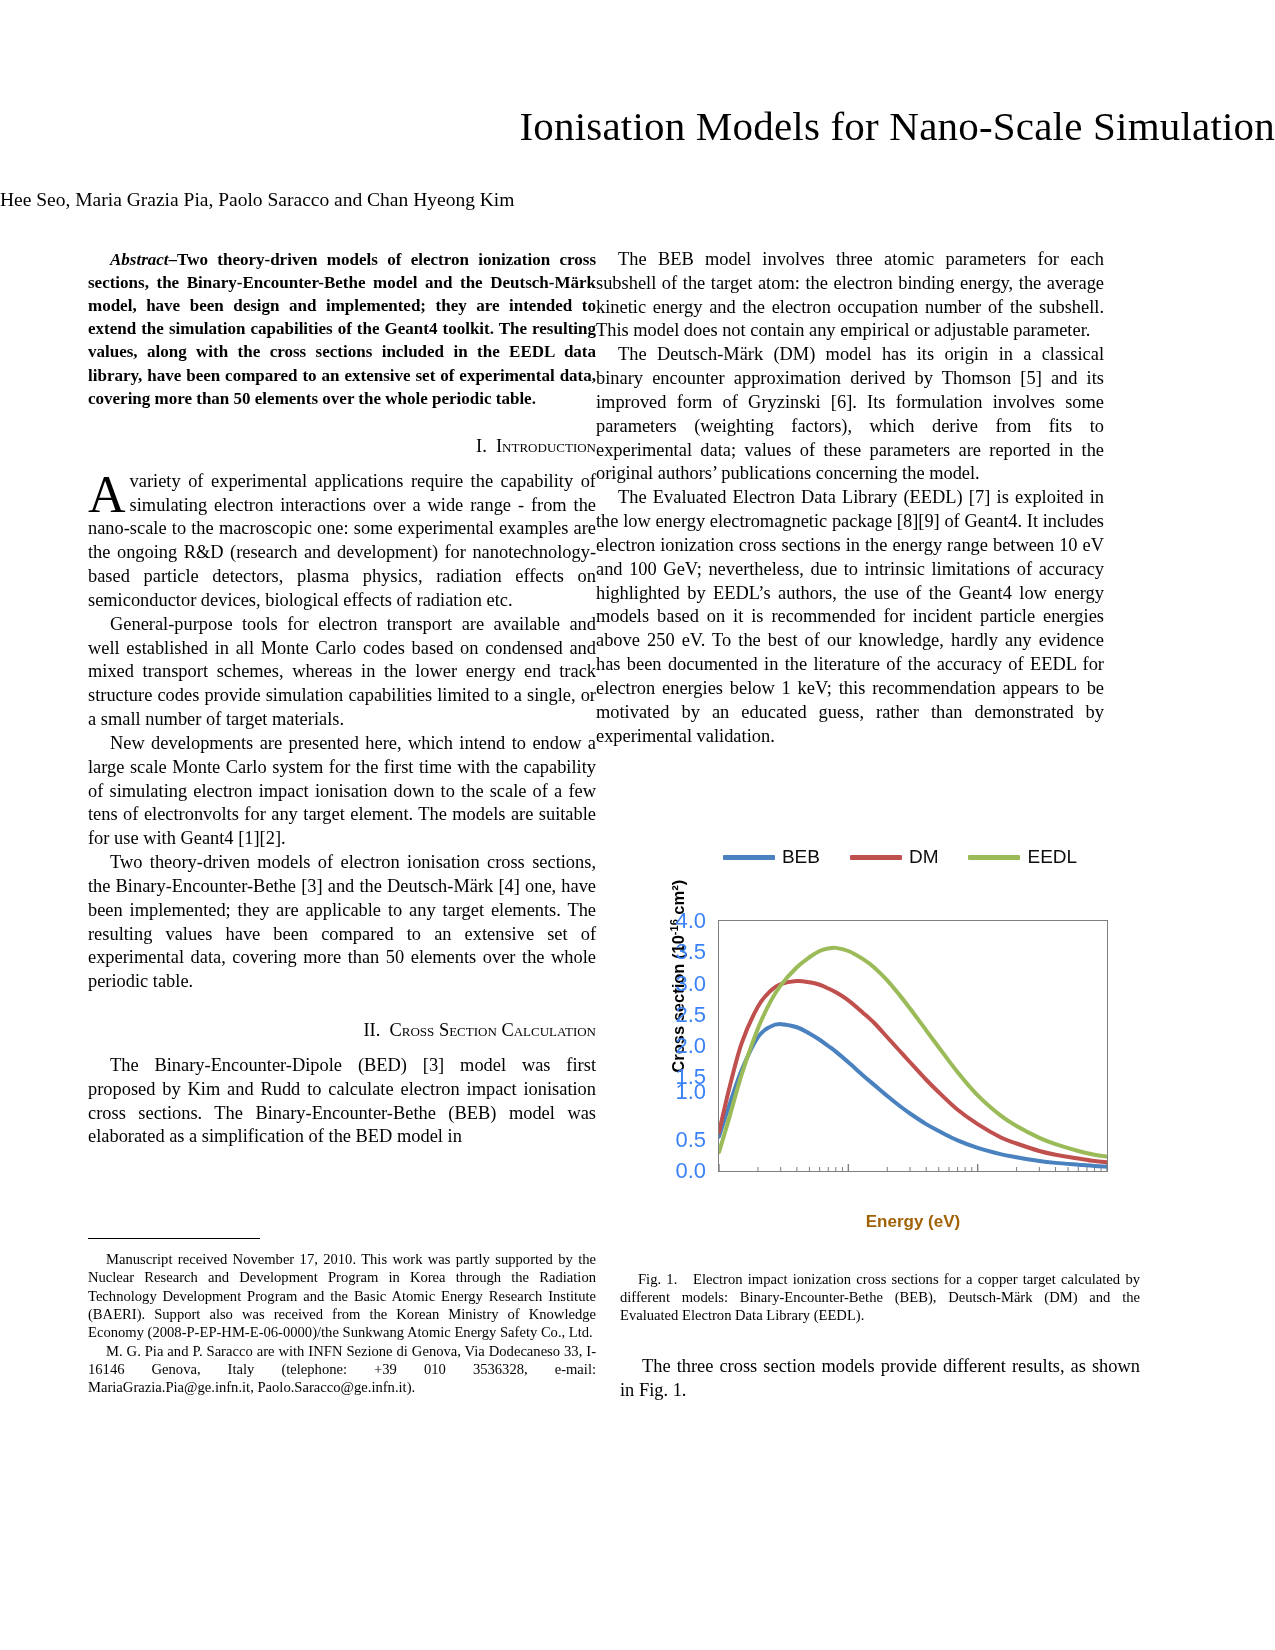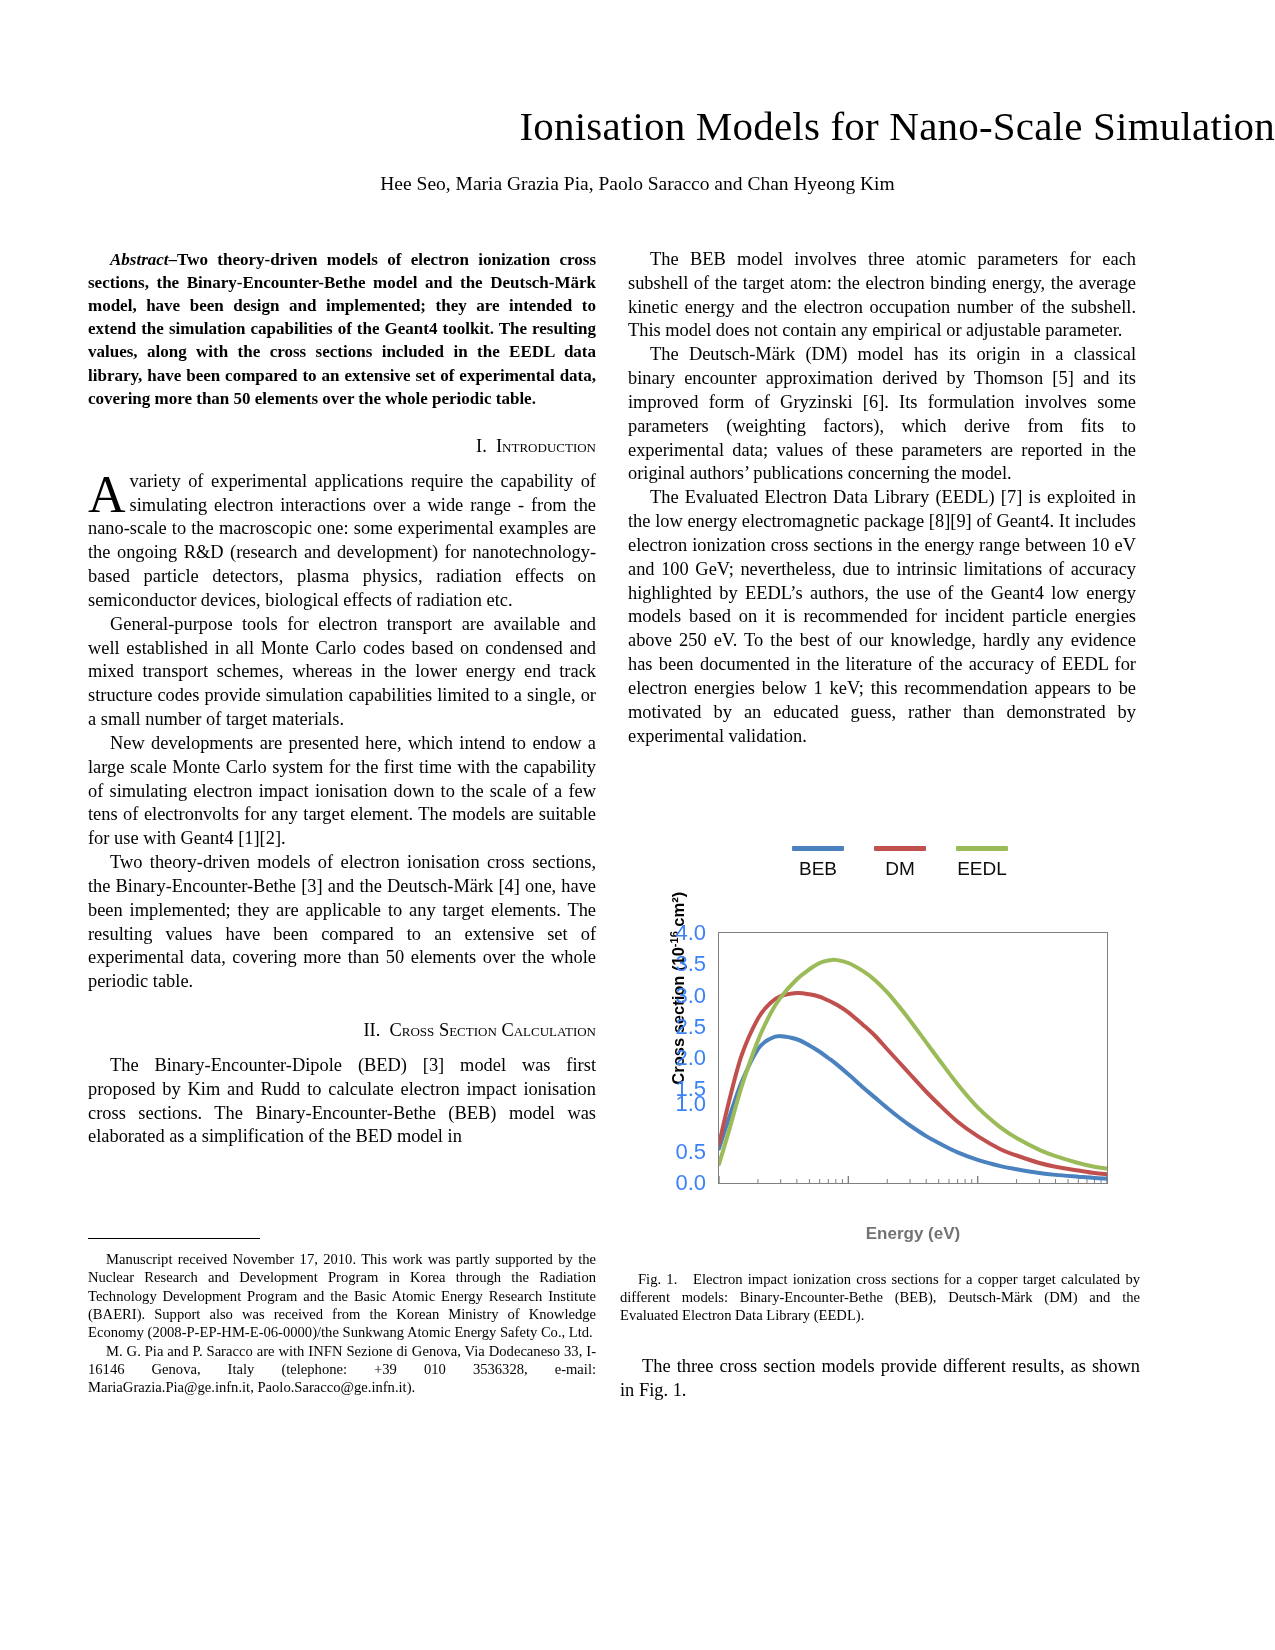--- a/index.html
+++ b/index.html
@@ -16,32 +16,31 @@
   .title {
     text-align:right;
     font-family:"Liberation Serif", serif;
     font-size:41px;
     font-weight:400;
     letter-spacing:0.2px;
     margin:104px 0 0 0;
     line-height:1.1;
   }
   .authors {
-    text-align:center;
+    text-align:left;
     font-size:19.5px;
-    margin:24px 0 0 0;
+    margin:40px 0 0 0;
     font-weight:400;
   }
 
   .columns {
     position:absolute;
     top:248px; left:88px;
     width:1048px;
     display:flex;
-    gap:32px;
   }
   .col { width:508px; }
   .col.left { position:relative; }
 
   p {
     margin:0;
     text-align:justify;
     font-size:18.4px;
     line-height:1.295;
     text-indent:22px;
@@ -89,21 +88,21 @@
     text-indent:18px;
   }
 
   
   .figure { position:absolute; left:620px; top:846px; width:520px; }
   .legend {
     display:flex; justify-content:center; align-items:center;
     gap:30px; margin:0 0 6px 0;
     padding-left:40px;
   }
-  .leg-item { display:flex; align-items:center; gap:7px;flex-direction:column; }
+  .leg-item { display:flex; align-items:center; gap:7px; }
   .leg-line { width:52px; height:5px; border-radius:1px; display:block; }
   .leg-label {
     font-family:"Liberation Sans", sans-serif;
     font-size:19px; color:#0d0d0d;
   }
 
   .plotbox { position:relative; width:520px; height:330px; }
   .ylabel {
     position:absolute;
     left:-52px; top:92px;
@@ -139,21 +138,21 @@
   .xtl {
     position:absolute; top:0;
     font-family:"Liberation Sans", sans-serif;
     font-size:17px; color:#000;
     transform:translateX(-50%);
   }
   .xlabel {
     position:absolute; left:98px; top:338px; width:390px;
     text-align:center;
     font-family:"Liberation Sans", sans-serif;
-    font-weight:700; font-size:17px; color:#737373;
+    font-weight:700; font-size:17px; color:#a16207;
   }
 
   .figcaption {
     position:absolute; left:620px; top:1270px; width:520px;
     font-size:14.6px; line-height:1.25; text-align:justify;
     text-indent:18px;
   }
   .closing {
     position:absolute; left:620px; top:1355px; width:520px;
   }

